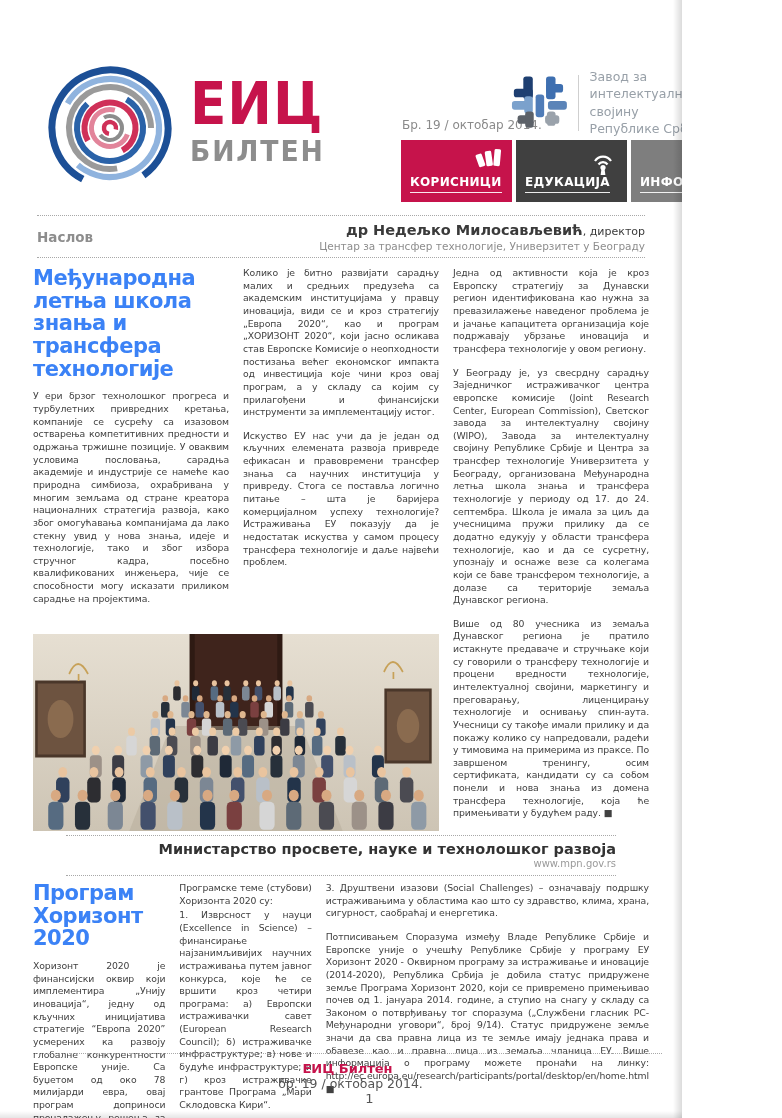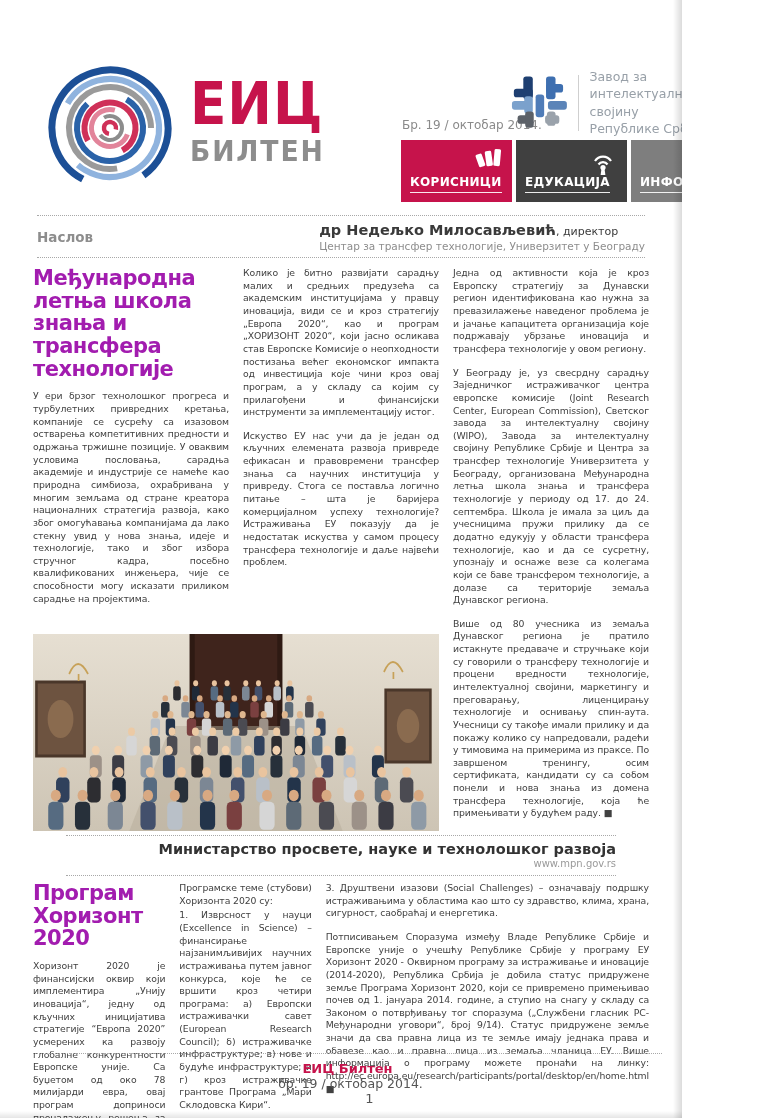--- a/index.html
+++ b/index.html
@@ -23,28 +23,28 @@
   .btn-blue{background:#404040;}
   .btn-gray{background:#7e7e7e;}
   .nav-icon{position:absolute;top:6px;right:8px;}
   .nav-label{position:absolute;left:9px;bottom:9px;color:#fff;font-weight:bold;
              font-size:12px;letter-spacing:.3px;border-bottom:1px solid rgba(255,255,255,.9);padding-bottom:3px;}
 
   
   .masthead{margin:0 37px;border-top:1px dotted #a8a8a8;border-bottom:1px dotted #a8a8a8;
             display:flex;justify-content:space-between;align-items:center;padding:4px 0;min-height:30px;}
   .mast-label{font-size:13.5px;font-weight:bold;color:#8d8d8d;}
-  .author{text-align:left;line-height:1.25;}
+  .author{text-align:right;line-height:1.25;}
   .author-name{font-size:14.5px;font-weight:bold;color:#3a3a3a;}
   .author-role{font-size:11px;color:#3a3a3a;}
   .affiliation{font-size:10.5px;color:#8d8d8d;}
 
   
   main{padding:0 33px;}
-  h1{font-size:21px;line-height:1.08;color:#a21caf;margin:0 0 10px;letter-spacing:-.5px;}
+  h1{font-size:21px;line-height:1.08;color:#3b82f6;margin:0 0 10px;letter-spacing:-.5px;}
   p{font-size:9.3px;line-height:1.36;text-align:justify;margin:0 0 11px;letter-spacing:-.1px;}
   .a1{display:grid;grid-template-columns:repeat(3,1fr);column-gap:14px;
       grid-template-areas:"a b c" "ph ph c";margin-top:9px;}
   .a1-col1{grid-area:a;} .a1-col2{grid-area:b;} .a1-col3{grid-area:c;}
   .a1-photo{grid-area:ph;align-self:end;margin-top:4px;font-size:0;}
   .a2{display:grid;grid-template-columns:repeat(3,1fr);column-gap:14px;margin-top:6px;}
 
   
   .banner{margin:4px 33px 0;border-top:1px dotted #a8a8a8;border-bottom:1px dotted #a8a8a8;
           text-align:right;padding:5px 0 6px;}

